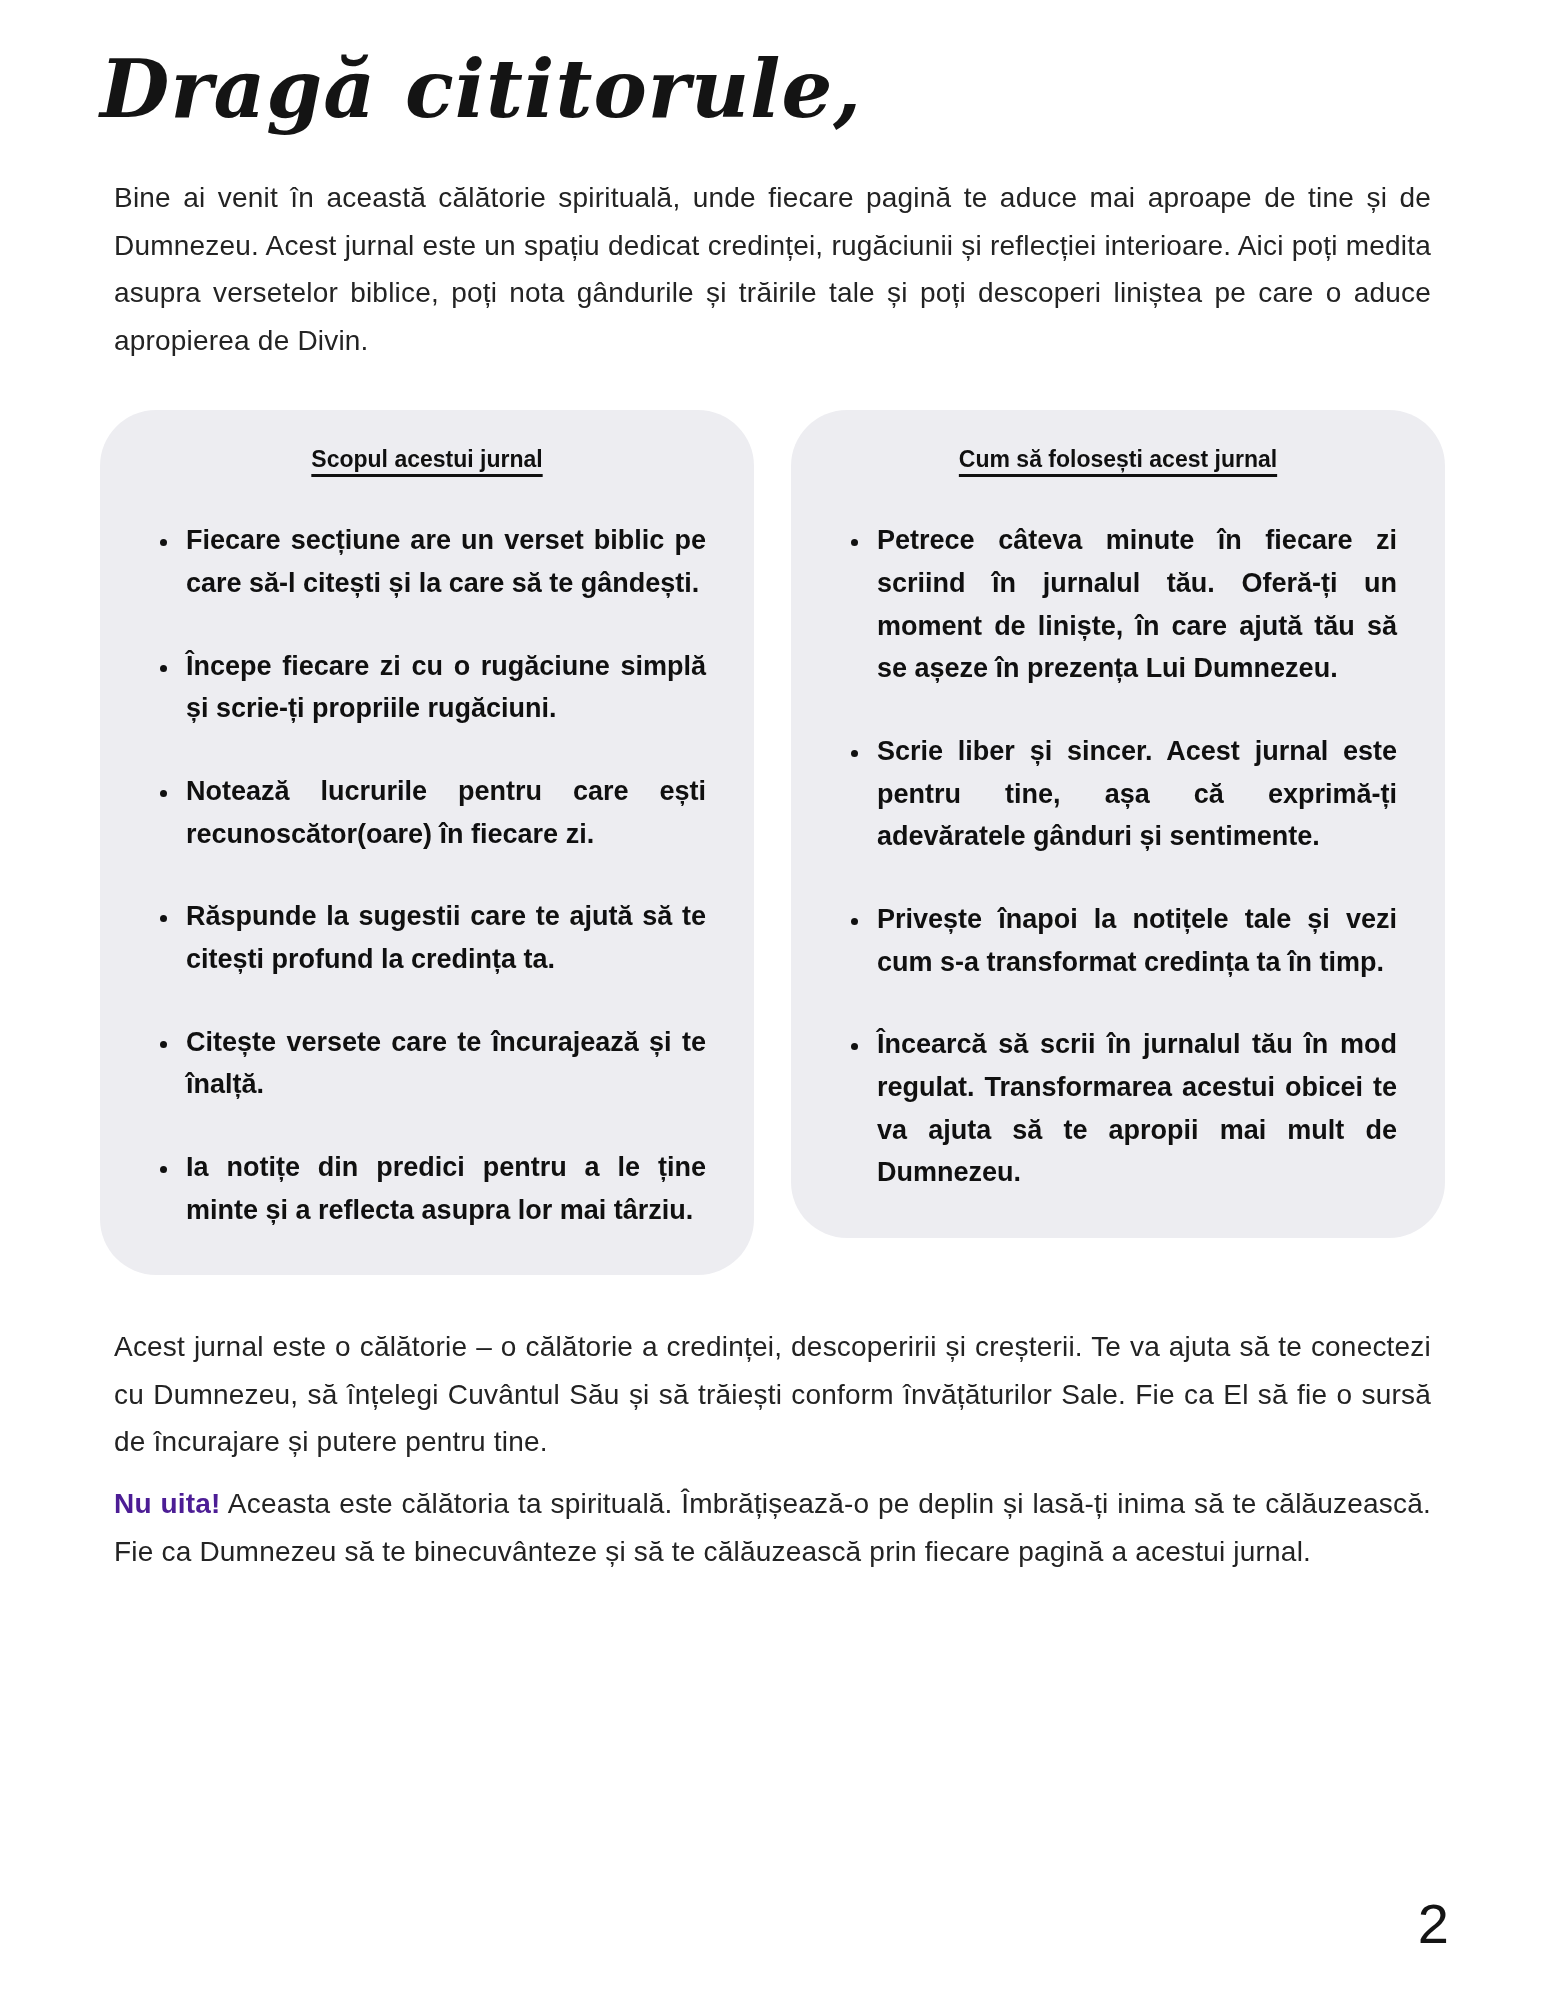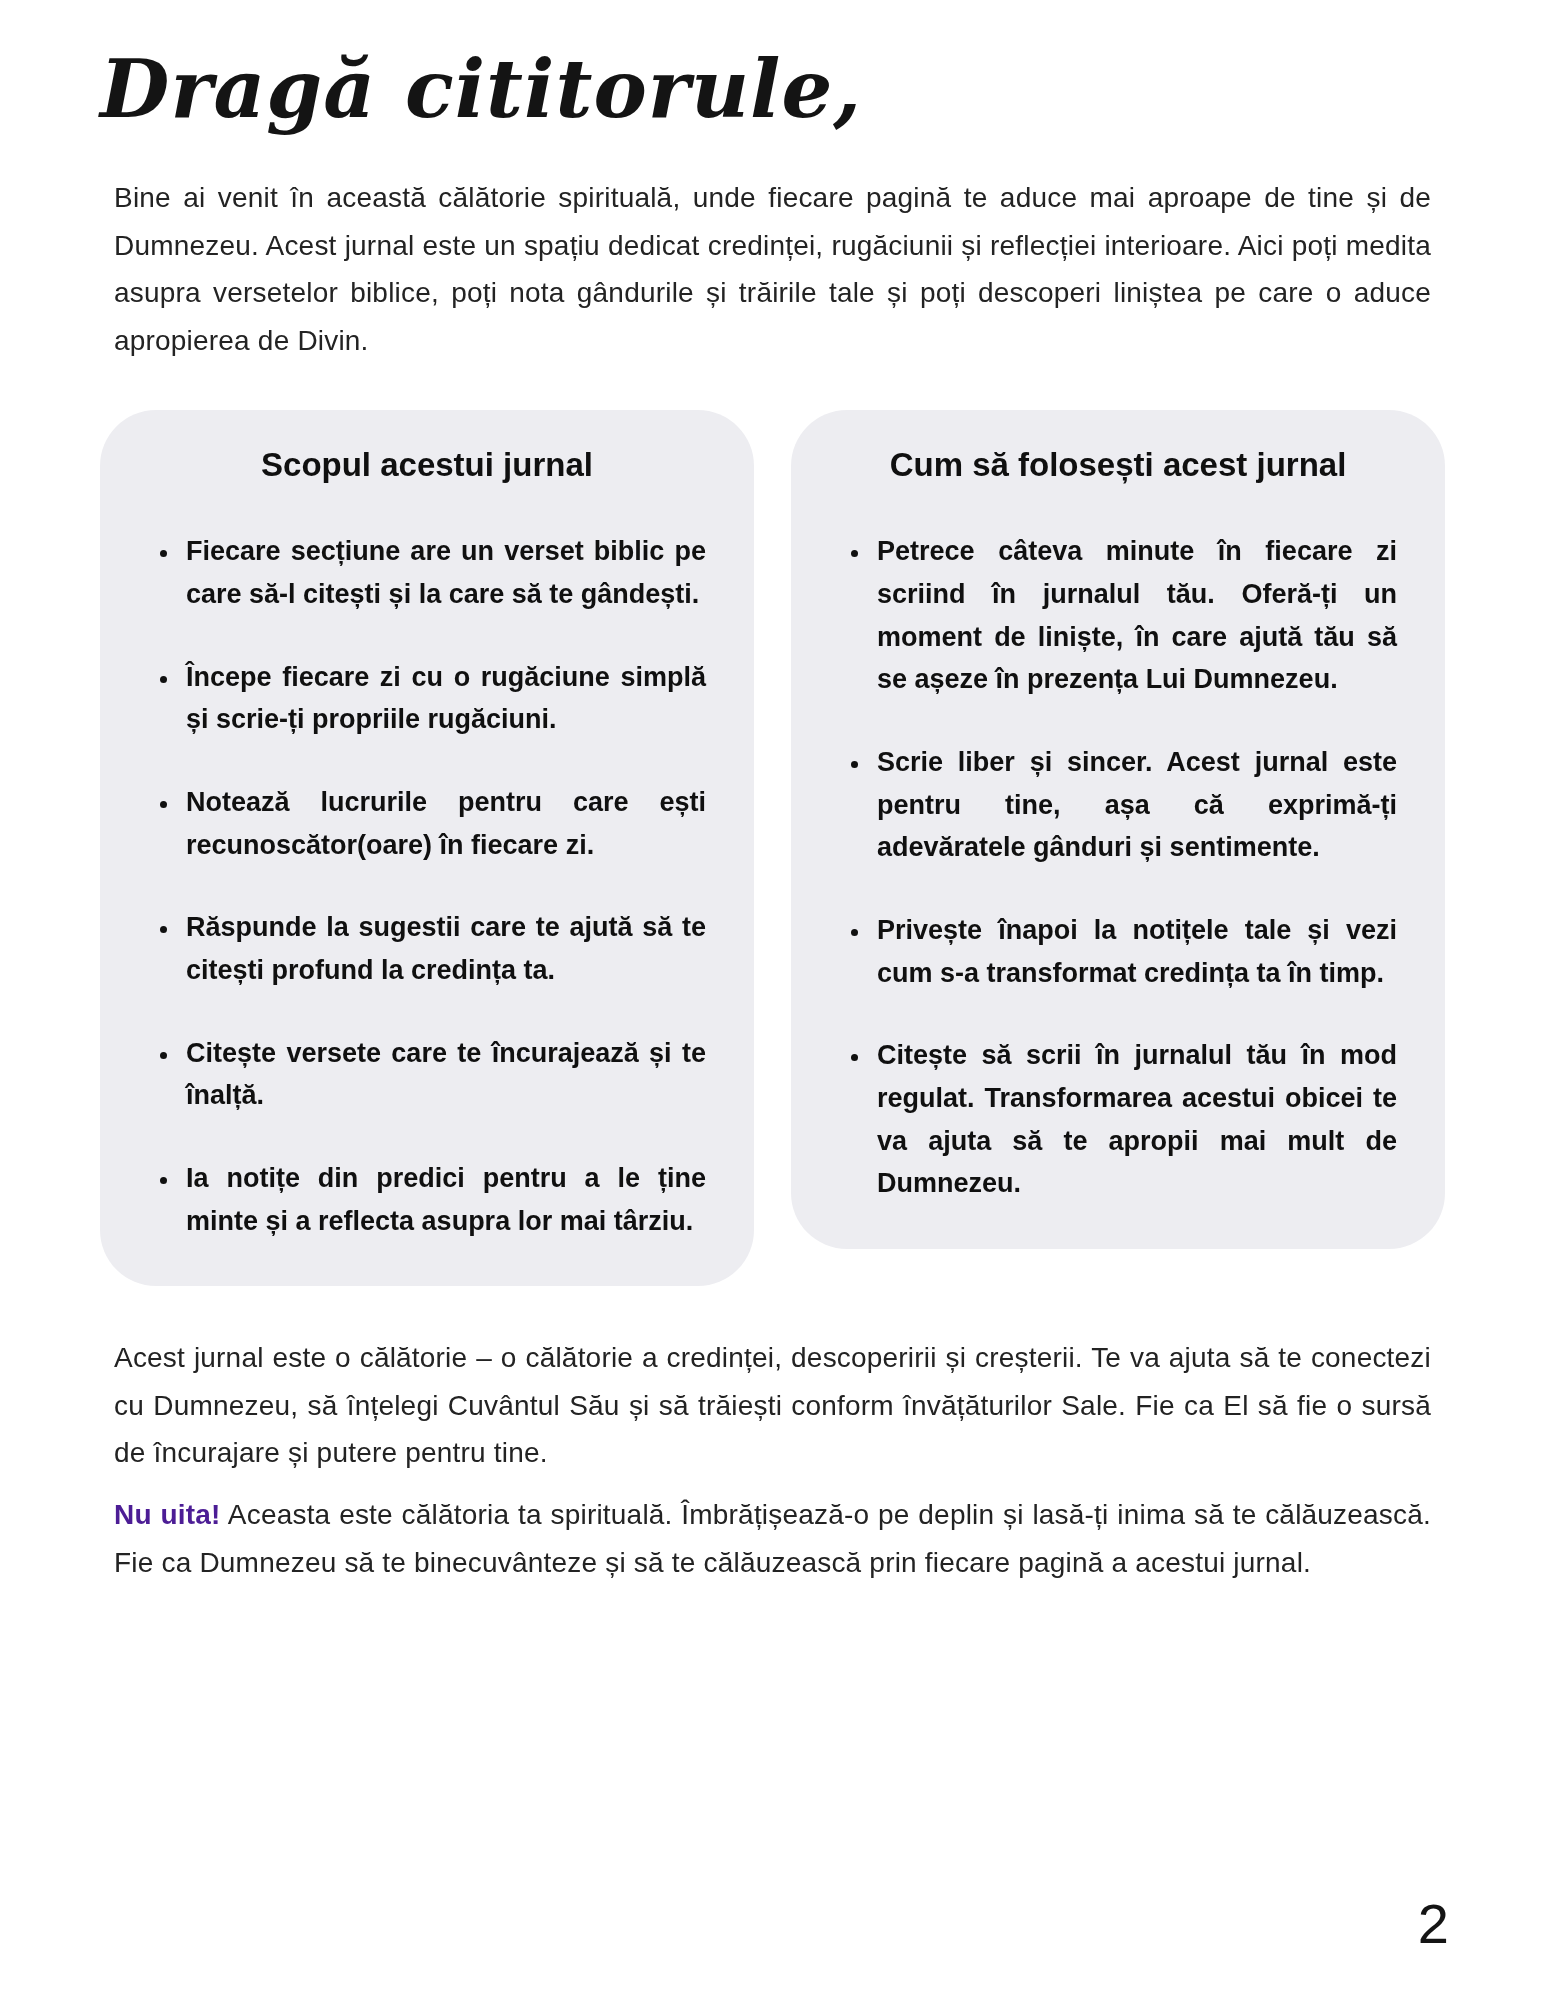--- a/index.html
+++ b/index.html
@@ -43,25 +43,26 @@
     margin-bottom: 48px;
   }
   .box {
     flex: 1;
     background: var(--box-background, #EDEDF1);
     border-radius: 56px;
     padding: 36px 40px 4px;
     box-sizing: border-box;
   }
   .box-heading {
-    font-size: 33px;
+    font-size: 23px;
     font-weight: 700;
     text-align: center;
     margin: 0 0 46px;
     color: #101010;
+    text-decoration: underline;
     text-decoration-thickness: 2.5px;
     text-underline-offset: 7px;
   }
   .box ul { margin: 8px; padding: 0 0 0 32px; list-style: disc outside; }
   .box li {
     font-size: 27px;
     font-weight: 700;
     line-height: 1.58;
     text-align: justify;
     margin-bottom: 40px;
@@ -102,21 +103,21 @@
         <li>Ia notițe din predici pentru a le ține minte și a reflecta asupra lor mai târziu.</li>
       </ul>
     </section>
 
     <section class="box">
       <h2 class="box-heading">Cum să folosești acest jurnal</h2>
       <ul>
         <li>Petrece câteva minute în fiecare zi scriind în jurnalul tău. Oferă-ți un moment de liniște, în care ajută tău să se așeze în prezența Lui Dumnezeu.</li>
         <li>Scrie liber și sincer. Acest jurnal este pentru tine, așa că exprimă-ți adevăratele gânduri și sentimente.</li>
         <li>Privește înapoi la notițele tale și vezi cum s-a transformat credința ta în timp.</li>
-        <li>Citește să scrii în jurnalul tău în mod regulat. Transformarea acestui obicei te va ajuta să te apropii mai mult de Dumnezeu.</li>
+        <li>Încearcă să scrii în jurnalul tău în mod regulat. Transformarea acestui obicei te va ajuta să te apropii mai mult de Dumnezeu.</li>
       </ul>
     </section>
 
   </div>
 
   <p class="para closing">Acest jurnal este o călătorie – o călătorie a credinței, descoperirii și creșterii. Te va ajuta să te conectezi cu Dumnezeu, să înțelegi Cuvântul Său și să trăiești conform învățăturilor Sale. Fie ca El să fie o sursă de încurajare și putere pentru tine.</p>
 
   <p class="para reminder">
     <strong>Nu uita!</strong>
     <span>Aceasta este călătoria ta spirituală. Îmbrățișează-o pe deplin și lasă-ți inima să te călăuzească. Fie ca Dumnezeu să te binecuvânteze și să te călăuzească prin fiecare pagină a acestui jurnal.</span>

